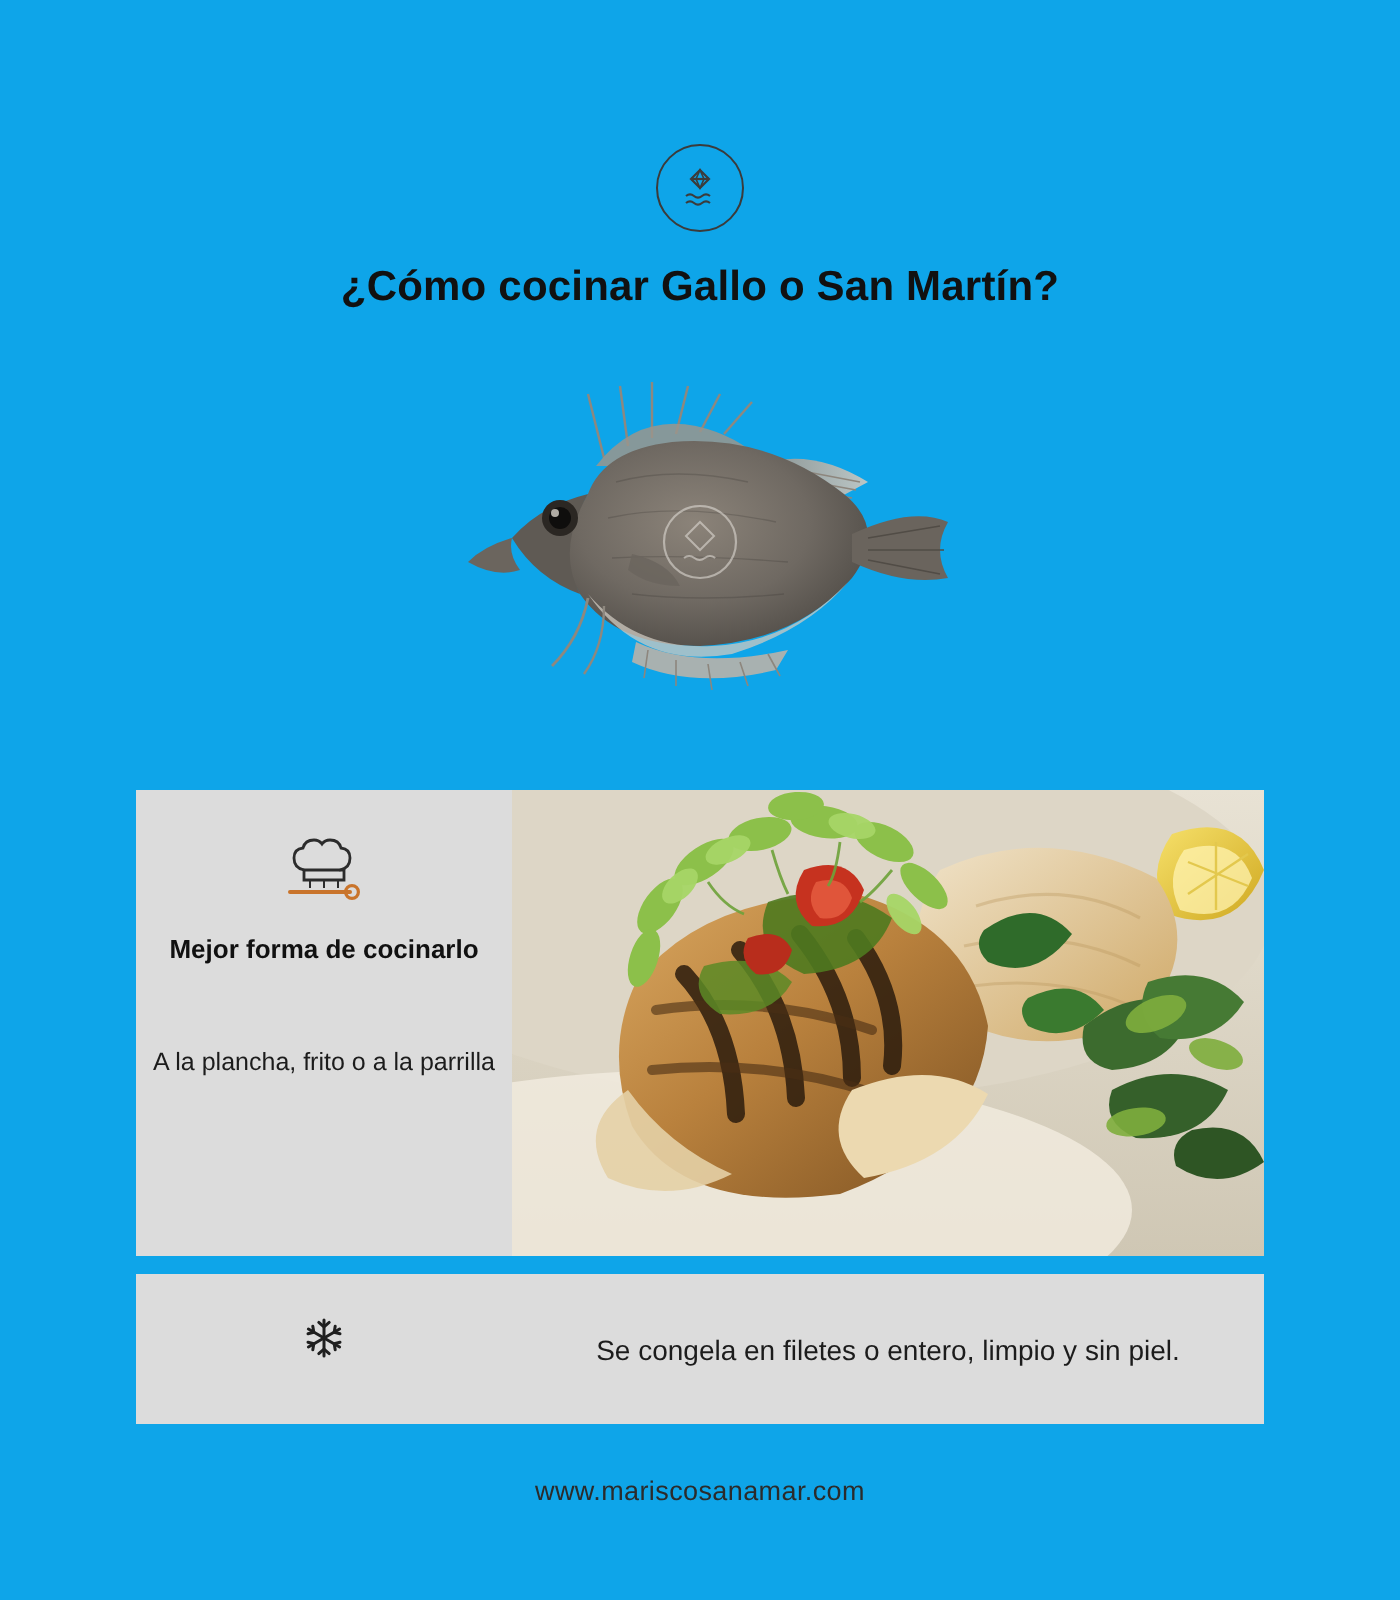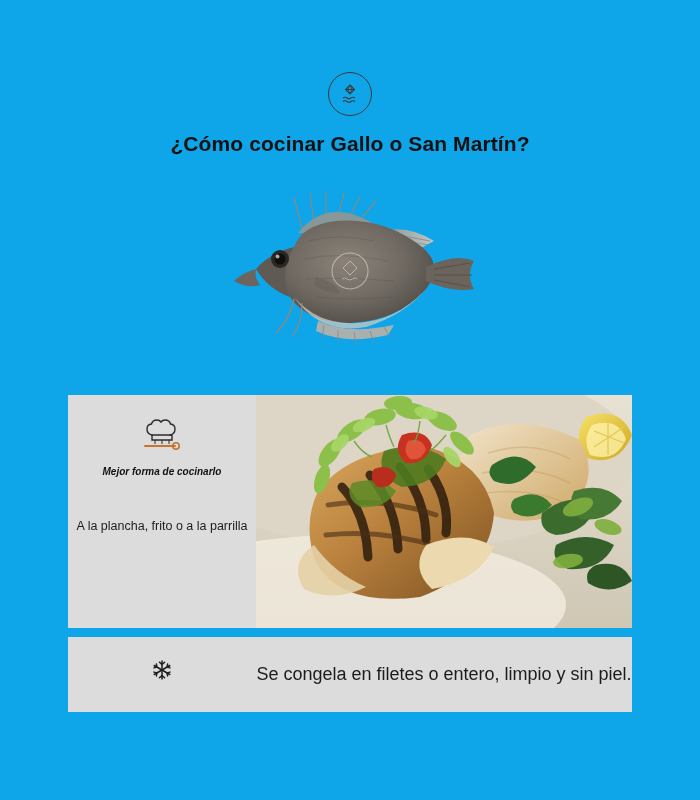--- a/index.html
+++ b/index.html
@@ -73,27 +73,26 @@
     width: 188px;
     height: 233px;
     background: #dcdcdc;
     display: flex;
     flex-direction: column;
     align-items: center;
     padding-top: 22px;
   }
   .info-card .icon { margin-bottom: 10px; }
   .info-card .card-title {
-    font-size: 10px;
+    font-size: 13px;
     font-weight: bold;
     text-align: center;
     color: #111;
     line-height: 1.35;
     padding: 0 10px;
-    font-style: italic;
   }
   .info-card .card-text {
     margin-top: 38px;
     font-size: 12.5px;
     text-align: center;
     line-height: 1.5;
     color: #1c1c1c;
     padding: 0 8px;
   }
 
@@ -129,21 +128,21 @@
   .freeze-left .icon { margin-bottom: 6px; }
   .freeze-left .card-title {
     font-size: 12.5px;
     font-weight: bold;
     text-align: center;
     line-height: 1.35;
     color: #111;
   }
   .freeze-right {
     flex: 1;
-    font-size: 18px;
+    font-size: 14px;
     text-align: center;
     color: #1c1c1c;
   }
 
   
   .footer {
     position: absolute;
     top: 738px;
     left: 0;
     width: 700px;
@@ -387,14 +386,15 @@
             <path d="M16.1 13.9 L16.6 16.9 M16.1 13.9 L19 13.1"></path>
             <path d="M5.9 13.9 L3 13.1 M5.9 13.9 L5.4 16.9"></path>
             <path d="M16.1 8.1 L19 8.9 M16.1 8.1 L16.6 5.1"></path>
           </g>
         </svg>
       </span>
     </div>
     <div class="freeze-right">Se congela en filetes o entero, limpio y sin piel.</div>
   </div>
 
+  <div class="footer">www.mariscosanamar.com</div>
 
 </div>
 
 </body></html>

